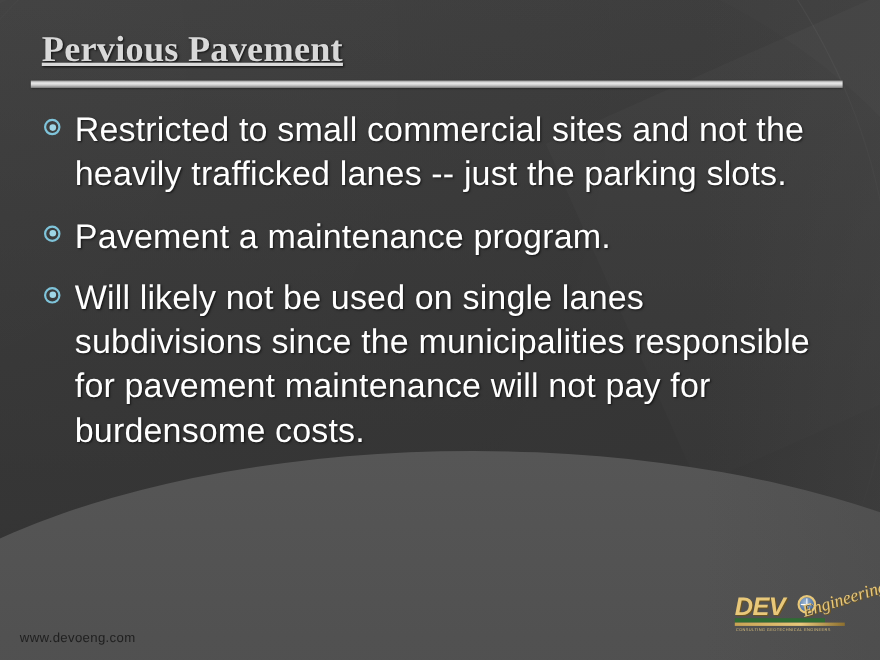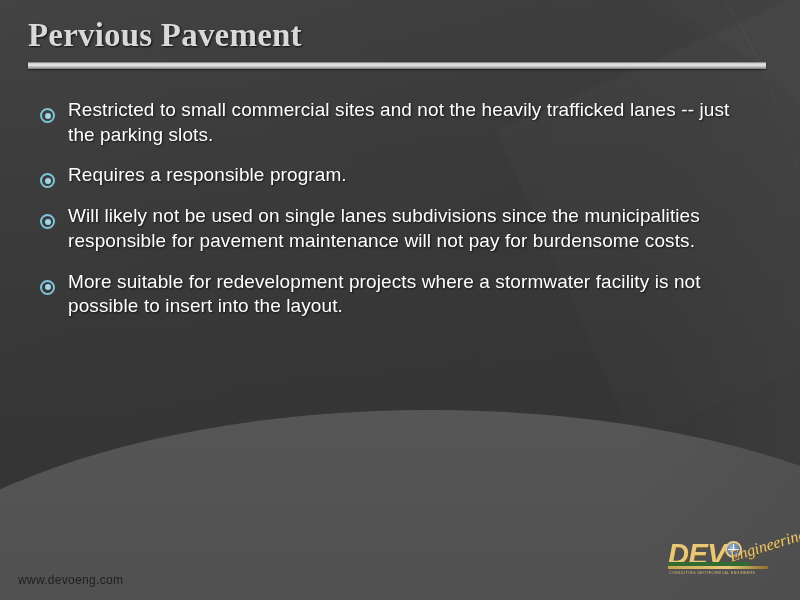--- a/index.html
+++ b/index.html
@@ -91,22 +91,23 @@
     right: 30px;
   }
   .slide-title {
     font-family: "Liberation Serif", serif;
     font-weight: bold;
     font-size: 33px;
     line-height: 1.05;
     letter-spacing: .2px;
     color: #d9d9d9;
     text-shadow: 1px 1px 2px rgba(0,0,0,.75);
-    margin: 0;
+    margin: 10px;
     white-space: nowrap;
+    text-decoration: underline;
   }
   .title-rule {
     margin-top: 9px;
     width: 738px;
     height: 7px;
     background: linear-gradient(180deg, #6d6d6d 0%, #d4d4d4 22%, #e6e6e6 45%, #b9b9b9 72%, #777777 100%);
     box-shadow: 0 1px 2px rgba(0,0,0,.55);
   }
 
   
@@ -138,21 +139,21 @@
     left: 50%;
     top: 50%;
     width: 6px;
     height: 6px;
     margin: -3px 0 0 -3px;
     border-radius: 50%;
     background: #9fd6e6;
   }
   .bullet-text {
     color: #ffffff;
-    font-size: 19px;
+    font-size: 31px;
     line-height: 1.30;
     letter-spacing: .1px;
     text-shadow: 1px 1px 2px rgba(0,0,0,.65);
   }
 
   
   .footer-url {
     position: absolute;
     left: 18px;
     bottom: 13px;
@@ -169,21 +170,21 @@
     width: 118px;
     height: 48px;
   }
   .logo-devo {
     position: absolute;
     left: 0;
     top: 2px;
     font-family: "Liberation Sans", sans-serif;
     font-weight: bold;
     font-style: italic;
-    font-size: 29px;
+    font-size: 23px;
     letter-spacing: -0.5px;
     color: #e8c87a;
     text-shadow: 1px 1px 0 #6b5320;
   }
   .logo-globe {
     position: absolute;
     left: 57px;
     top: 5px;
     width: 17px;
     height: 17px;
@@ -259,32 +260,28 @@
 
   <div class="body">
 
     <div class="bullet-row">
       <span class="bullet-marker"></span>
       <span class="bullet-text">Restricted to small commercial sites and not the heavily trafficked lanes -- just the parking slots.</span>
     </div>
 
     <div class="bullet-row">
       <span class="bullet-marker"></span>
-      <span class="bullet-text">Requires a responsible program.</span>
+      <span class="bullet-text">Pavement a maintenance program.</span>
     </div>
 
     <div class="bullet-row">
       <span class="bullet-marker"></span>
       <span class="bullet-text">Will likely not be used on single lanes subdivisions since the municipalities responsible for pavement maintenance will not pay for burdensome costs.</span>
     </div>
 
-    <div class="bullet-row">
-      <span class="bullet-marker"></span>
-      <span class="bullet-text">More suitable for redevelopment projects where a stormwater facility is not possible to insert into the layout.</span>
-    </div>
 
   </div>
 
   <div class="footer-url">www.devoeng.com</div>
 
   <div class="logo">
     <span class="logo-devo">DEV</span>
     <span class="logo-globe"></span>
     <span class="logo-script">Engineering</span>
     <span class="logo-bar-green"></span>

